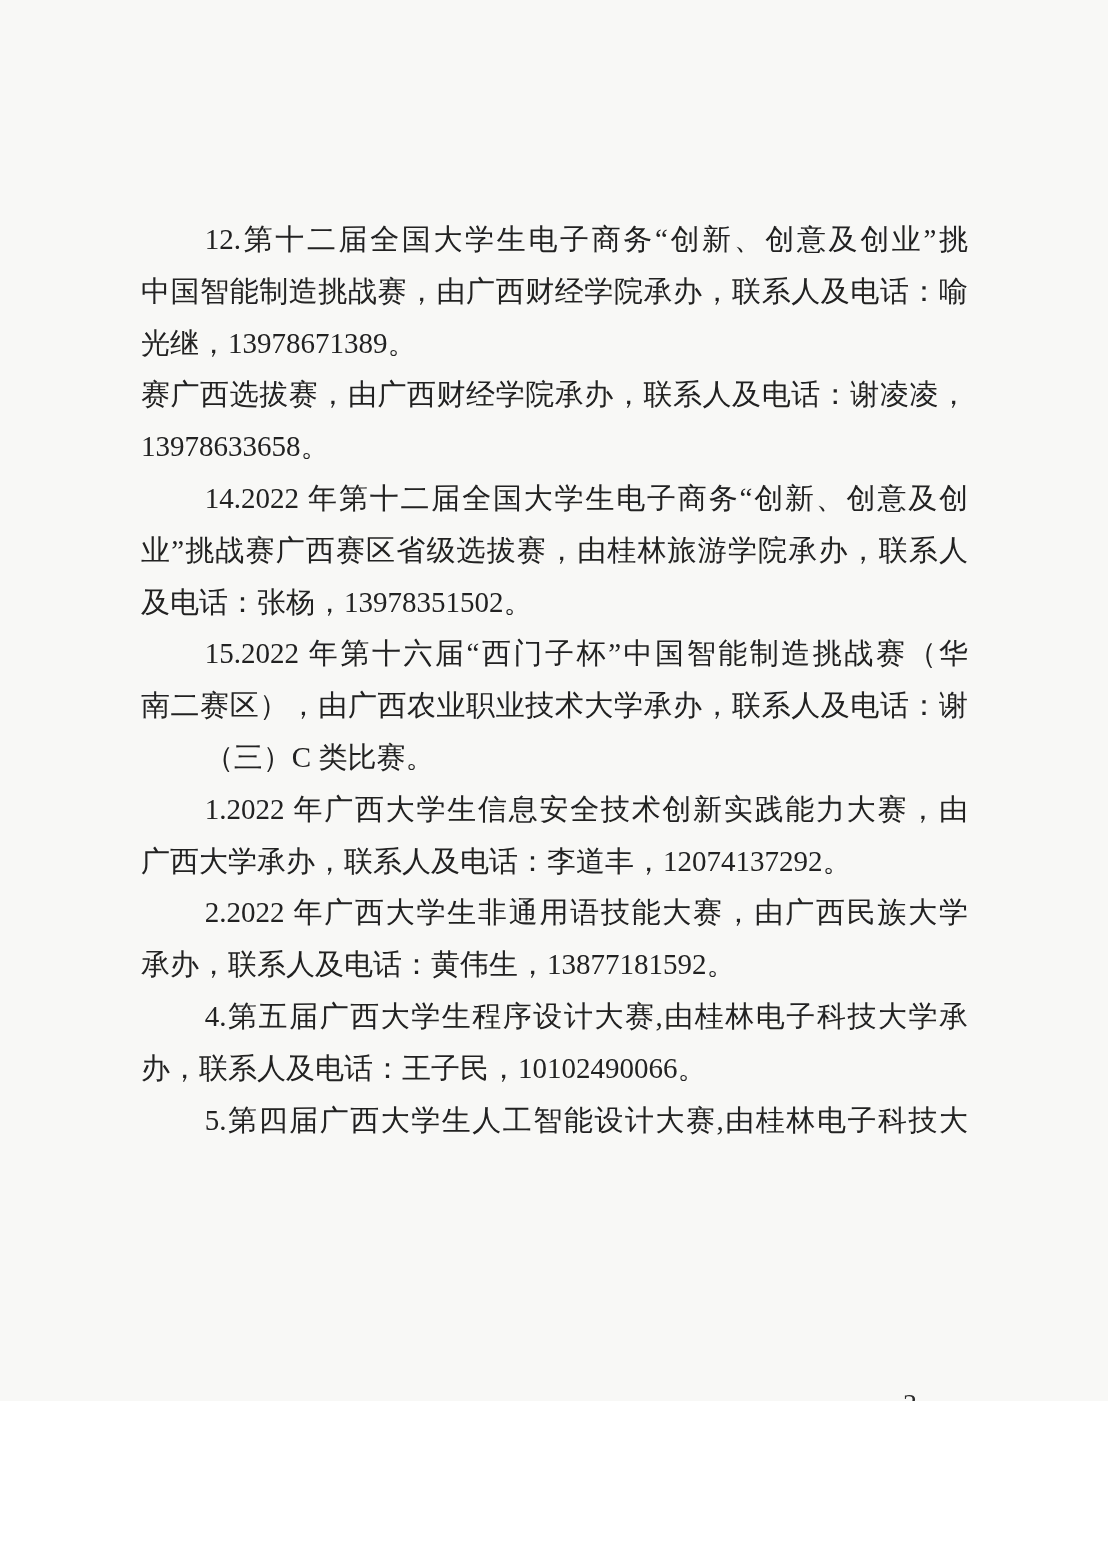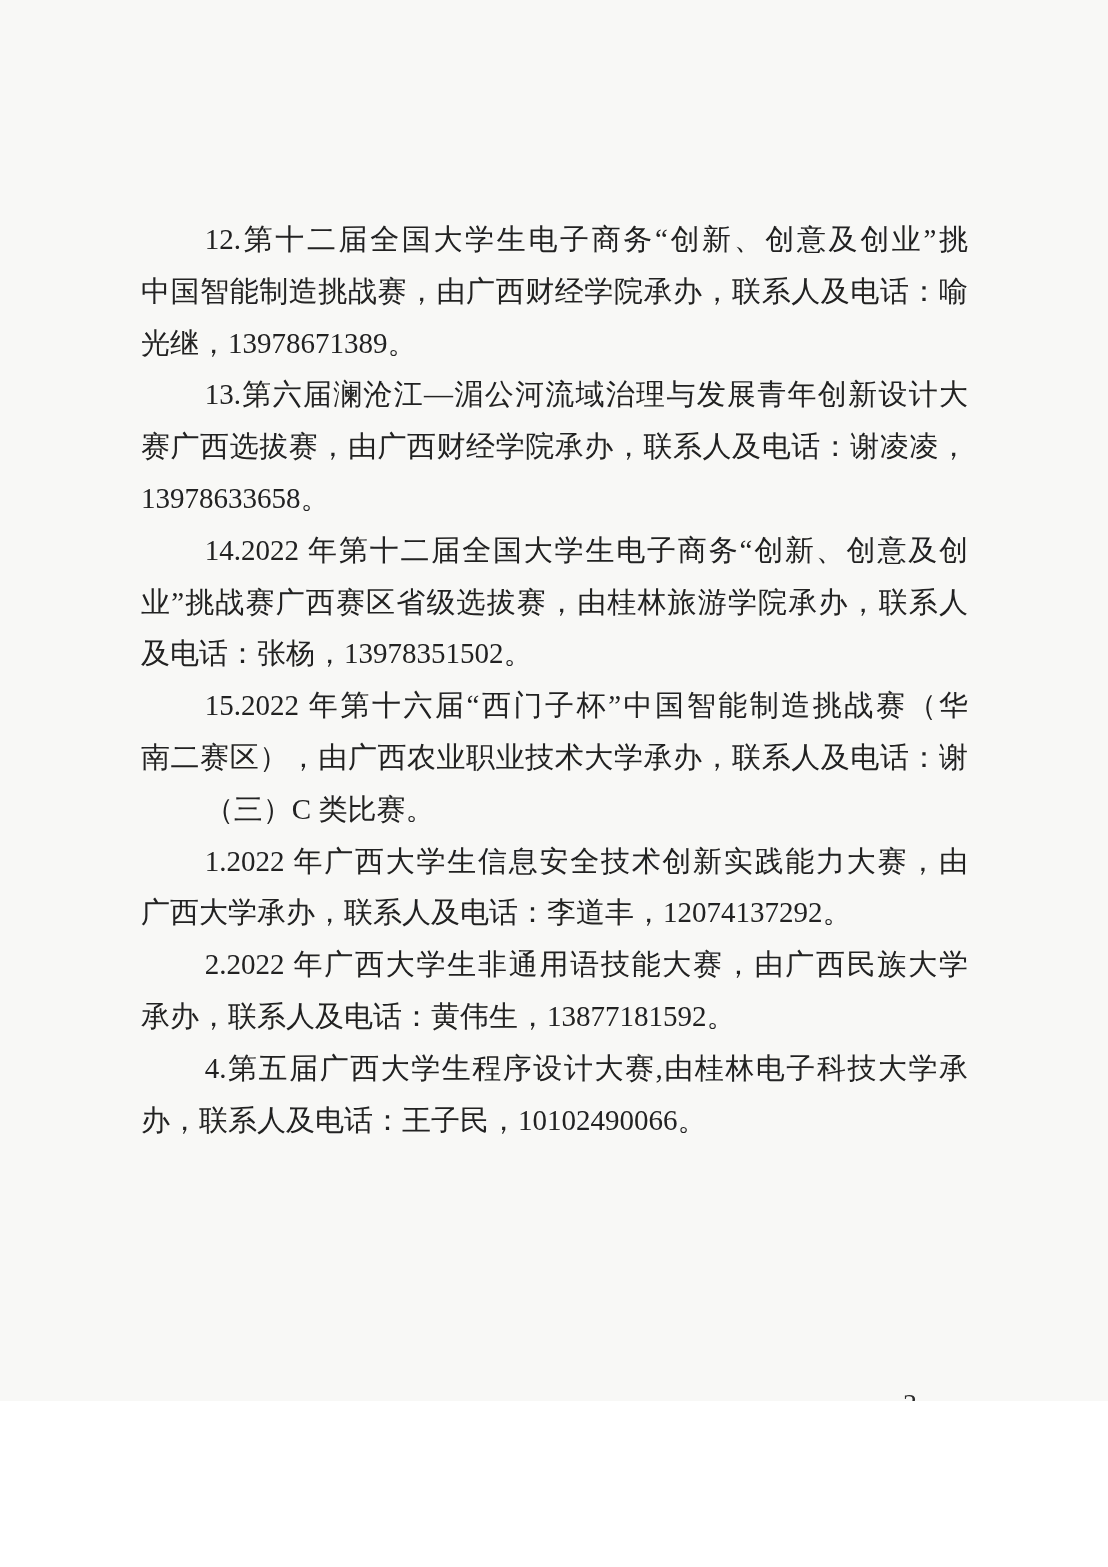--- a/index.html
+++ b/index.html
@@ -52,21 +52,20 @@
 <div class="page">
   <main class="doc-body">
 
     <p class="para">
       <span class="line ind j">12.第十二届全国大学生电子商务“创新、创意及创业”挑</span>
       <span class="line j">中国智能制造挑战赛，由广西财经学院承办，联系人及电话：喻</span>
       <span class="line">光继，13978671389。</span>
     </p>
 
     <p class="para">
-      <span class="line ind j">13.第六届澜沧江—湄公河流域治理与发展青年创新设计大</span>
       <span class="line j">赛广西选拔赛，由广西财经学院承办，联系人及电话：谢凌凌，</span>
       <span class="line">13978633658。</span>
     </p>
 
     <p class="para">
       <span class="line ind j">14.2022 年第十二届全国大学生电子商务“创新、创意及创</span>
       <span class="line j">业”挑战赛广西赛区省级选拔赛，由桂林旅游学院承办，联系人</span>
       <span class="line">及电话：张杨，13978351502。</span>
     </p>
 
@@ -88,17 +87,20 @@
       <span class="line ind j">2.2022 年广西大学生非通用语技能大赛，由广西民族大学</span>
       <span class="line">承办，联系人及电话：黄伟生，13877181592。</span>
     </p>
 
 
     <p class="para">
       <span class="line ind j">4.第五届广西大学生程序设计大赛,由桂林电子科技大学承</span>
       <span class="line">办，联系人及电话：王子民，10102490066。</span>
     </p>
 
+    <p class="para">
+      <span class="line ind j">5.第四届广西大学生人工智能设计大赛,由桂林电子科技大</span>
+    </p>
 
   </main>
 
   <div class="page-number">— 3 —</div>
 </div>
 
 </body></html>

